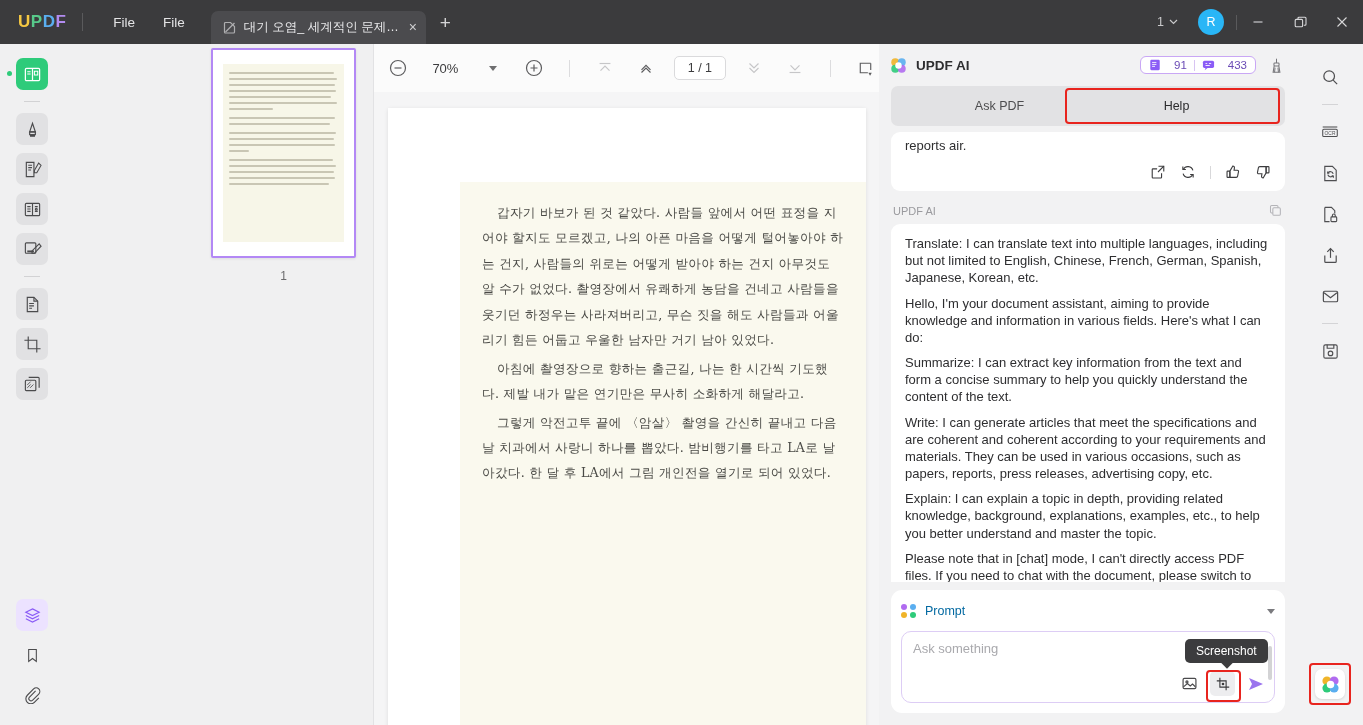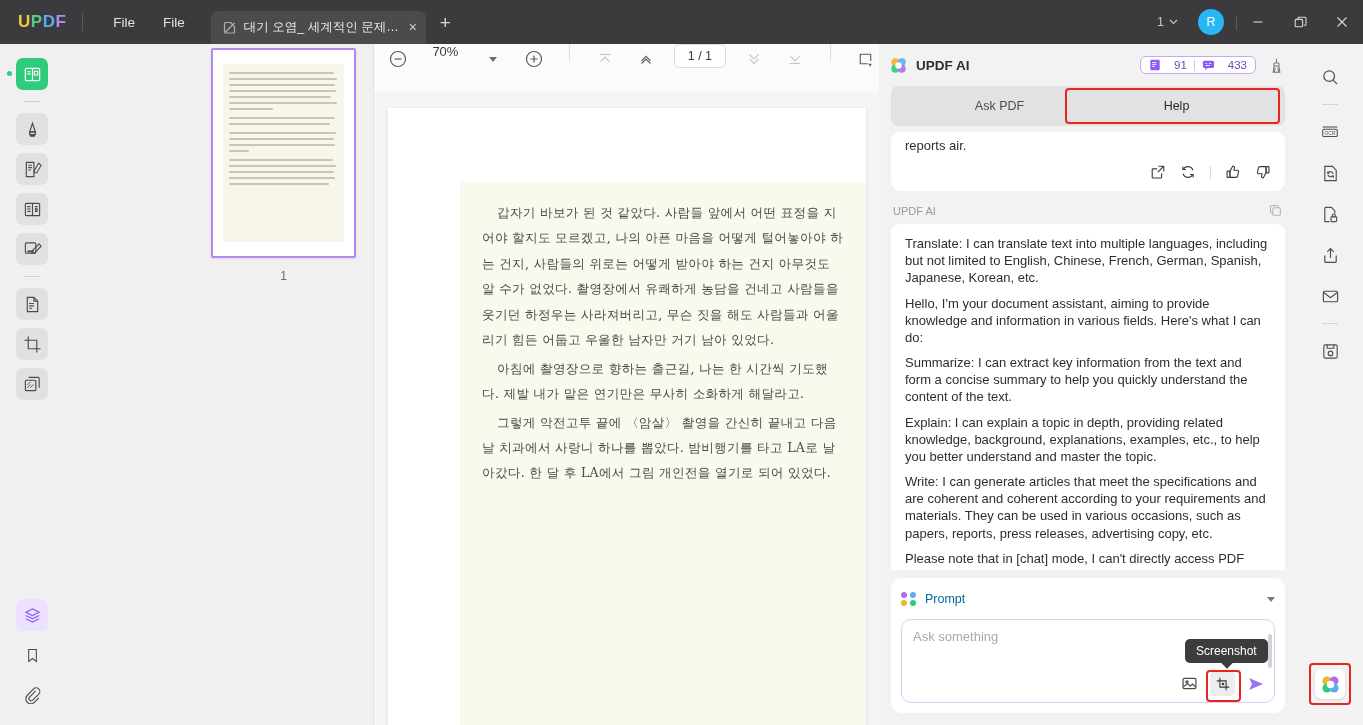--- a/index.html
+++ b/index.html
@@ -74,21 +74,21 @@
     width:145px; height:210px; background:#fff; border:2px solid #b388f5; border-radius:2px;
     padding:14px 10px; overflow:hidden; cursor:pointer; box-shadow:0 1px 3px rgba(0,0,0,.08);
   }
   .thumb-inner { width:100%; height:100%; background:#f7f6e8; padding:8px 6px; }
   .tline { height:2px; background:#c9c6b4; margin-bottom:4px; border-radius:1px; }
   .thumb-num { text-align:center; font-size:12px; color:#6b6b6d; margin-top:11px; }
 
   
   .doctoolbar {
     position:absolute; top:44px; left:374px; width:505px; height:48px;
-    background:#fbfbfb; display:flex; align-items:flex-start; gap:14px; padding-left:10px;
+    background:#fbfbfb; display:flex; align-items:center; gap:14px; padding-left:10px;
   }
   .tool-ico {
     width:30px; height:30px; display:flex; align-items:center; justify-content:center;
     cursor:pointer; border-radius:5px; color:#5c5c5e;
   }
   .tool-ico.dim { color:#c6c6c8; cursor:default; }
   .zoom-val { font-size:13px; color:#3c3c3e; width:44px; text-align:center; cursor:pointer; }
   .caret { width:0;height:0;border-left:4px solid transparent;border-right:4px solid transparent;border-top:5px solid #6e6e70; cursor:pointer; }
   .t-sep { width:1px; height:17px; background:#dcdcde; margin:0 7px; }
   .pagebox {
@@ -154,21 +154,21 @@
   .copy-ico { margin-left:auto; cursor:pointer; color:#b4b4b8; display:flex; }
 
   .inputzone { padding:8px 12px 12px 12px; }
   .inputcard { background:#fff; border-radius:11px; padding:8px 10px 10px 10px; }
   .prompt-row { display:flex; align-items:center; height:26px; cursor:pointer; }
   .dots { width:15px; height:15px; display:grid; grid-template-columns:1fr 1fr; gap:2px; margin-right:9px; }
   .dot { width:6px;height:6px;border-radius:50%; }
   .prompt-label { font-size:12.5px; color:#0369a1; }
   .prompt-caret { margin-left:auto; width:0;height:0;border-left:4.5px solid transparent;border-right:4.5px solid transparent;border-top:5px solid #7a7a7e; }
   .askbox {
-    margin-top:7px; border:1px solid #ddcdf5; border-radius:10px; height:84px;
+    margin-top:7px; border:1px solid #ddcdf5; border-radius:10px; height:72px;
     position:relative; padding:9px 11px;
   }
   .askbox .ph { font-size:13px; color:#a9a9ad; }
   .ask-actions { position:absolute; right:9px; bottom:6px; display:flex; align-items:center; gap:12px; }
   .ask-ico { cursor:pointer; color:#4a4a4c; display:flex; }
   .shot-btn {
     width:25px; height:25px; display:flex; align-items:center; justify-content:center;
     background:#ededef; border-radius:5px; cursor:pointer; color:#3a3a3c;
   }
   .tooltip {
@@ -526,22 +526,22 @@
             <rect x="5.8" y="5.8" width="9" height="9" rx="1.4"></rect>
             <path d="M12 5.8V4.4A1.4 1.4 0 0 0 10.6 3H4.4A1.4 1.4 0 0 0 3 4.4v6.2A1.4 1.4 0 0 0 4.4 12h1.4"></path>
           </svg>
         </span>
       </div>
 
       <div class="bubble">
         <p>Translate: I can translate text into multiple languages, including but not limited to English, Chinese, French, German, Spanish, Japanese, Korean, etc.</p>
         <p>Hello, I'm your document assistant, aiming to provide knowledge and information in various fields. Here's what I can do:</p>
         <p>Summarize: I can extract key information from the text and form a concise summary to help you quickly understand the content of the text.</p>
+        <p>Write: I can generate articles that meet the specifications and are coherent and coherent according to your requirements and materials. They can be used in various occasions, such as papers, reports, press releases, advertising copy, etc.</p>
         <p>Explain: I can explain a topic in depth, providing related knowledge, background, explanations, examples, etc., to help you better understand and master the topic.</p>
-        <p>Write: I can generate articles that meet the specifications and are coherent and coherent according to your requirements and materials. They can be used in various occasions, such as papers, reports, press releases, advertising copy, etc.</p>
         <p>Please note that in [chat] mode, I can't directly access PDF files. If you need to chat with the document, please switch to [Ask PDF] mode.</p>
       </div>
     </div>
 
     <div class="inputzone">
       <div class="inputcard">
 
         <div class="prompt-row">
           <span class="dots">
             <span class="dot" style="background:#b06bf0"></span>

